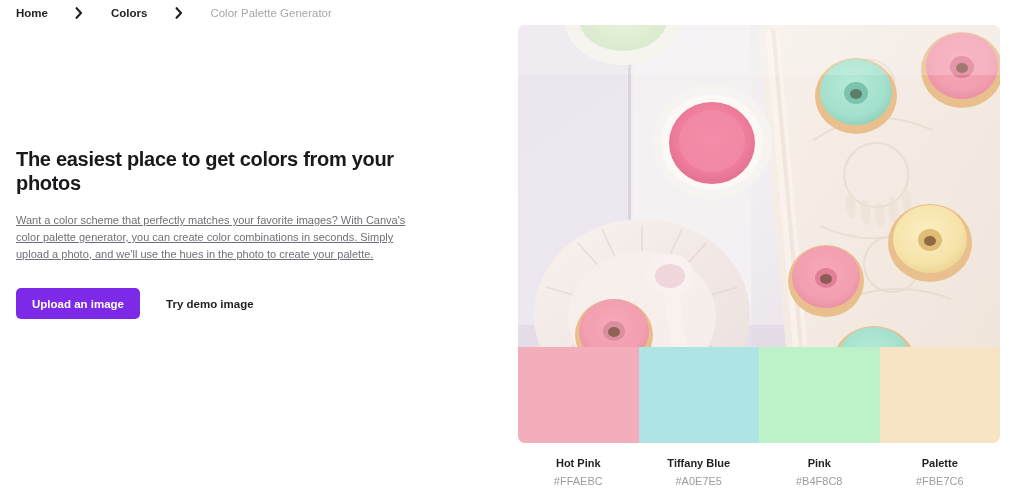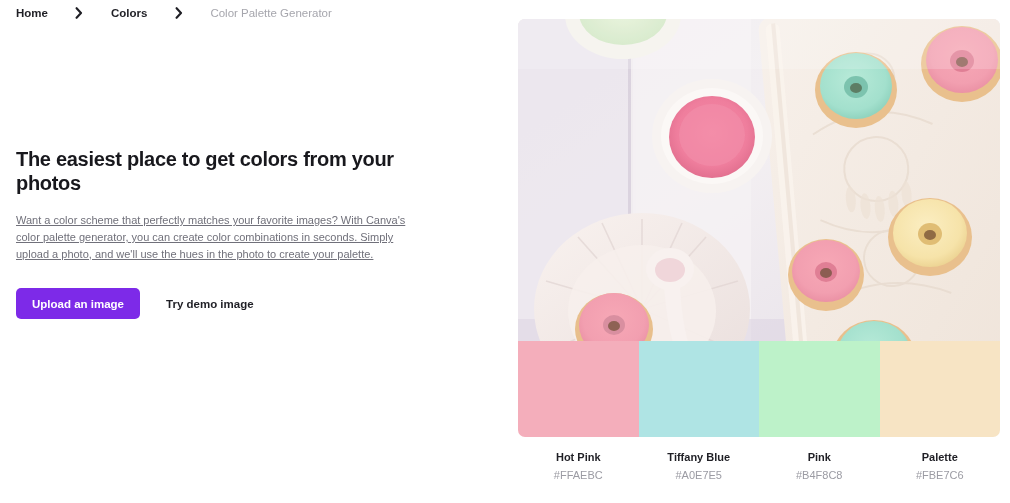--- a/index.html
+++ b/index.html
@@ -110,21 +110,21 @@
     font-size: 11.5px;
     font-weight: 700;
     cursor: pointer;
     white-space: nowrap;
   }
 
   
   #palette-card {
     position: absolute;
     left: 518px;
-    top: 19px;
+    top: 25px;
     width: 482px;
   }
 
   #photo {
     position: relative;
     width: 482px;
     height: 322px;
     border-radius: 7px 7px 0 0;
     overflow: hidden;
     background: #f2eff1;

